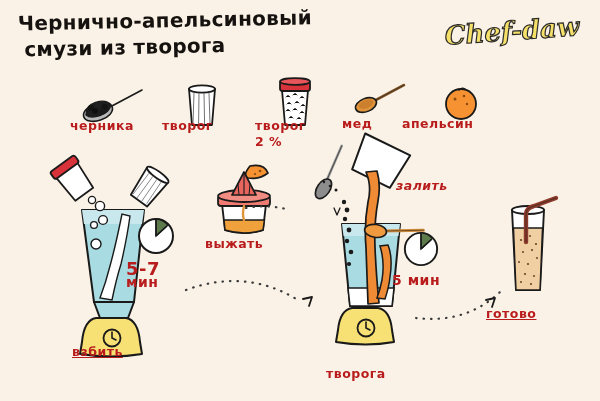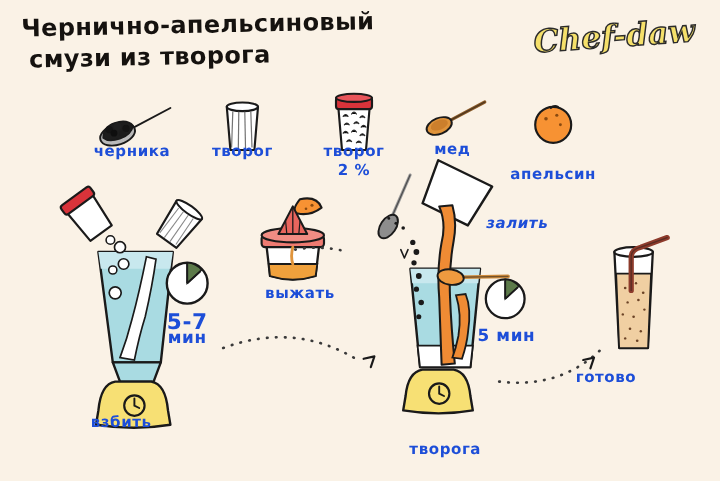--- a/index.html
+++ b/index.html
@@ -8,24 +8,24 @@
     background:#faf2e6;
     font-family:"DejaVu Sans", sans-serif;
     overflow:hidden;
     position:relative;
   }
   .stage{position:absolute;left:0;top:0;width:600px;height:401px;}
   .abs{position:absolute;}
   .lbl{
     font-family:"DejaVu Sans", sans-serif;
     font-weight:700;
-    color:#1d4ed8;
+    color:#b91c1c;
     letter-spacing:.5px;
     white-space:nowrap;
-    text-align:center;
+    text-align:left;
   }
   #title{
     left:18px;top:6px;width:420px;
     font-size:20px;line-height:26px;
     font-weight:700;color:#15120f;
     letter-spacing:.3px;
     transform:rotate(-1.2deg);
   }
   #title .l2{display:block;margin-left:6px;}
   #logo{
@@ -120,21 +120,21 @@
 
   <div class="abs" style="left:440px;top:82px;">
     <svg width="42" height="42" viewBox="0 0 42 42">
       <circle cx="21" cy="22" r="15" fill="#f79233" stroke="#1a1a1a" stroke-width="1.8"></circle>
       <circle cx="15" cy="17" r="1.5" fill="#8a4a10"></circle>
       <circle cx="24" cy="14" r="1.3" fill="#8a4a10"></circle>
       <circle cx="27" cy="22" r="1.2" fill="#8a4a10"></circle>
       <path d="M19,8 q3,-3 6,-1" stroke="#1a1a1a" stroke-width="1.5" fill="none" stroke-linecap="round"></path>
     </svg>
   </div>
-  <div class="abs lbl ing-lbl" style="left:422px;top:116px;width:78px;margin-top:21px;">апельсин</div>
+  <div class="abs lbl ing-lbl" style="left:402px;top:116px;width:78px;">апельсин</div>
 
   <div class="abs" style="left:48px;top:162px;">
     <svg width="150" height="185" viewBox="0 0 150 185">
 
       <path d="M34,48 L96,48 L86,140 L46,140 Z" fill="#a9dbe2" stroke="#1a1a1a" stroke-width="2" stroke-linejoin="round"></path>
       <path d="M34,48 L96,48 L94,62 L36,62 Z" fill="#c8e8ee" stroke="none"></path>
 
       <path d="M74,52 q-6,30 -12,52 q-4,16 -10,32 l12,2 q4,-20 9,-36 q6,-26 9,-48 z" fill="#ffffff" stroke="#1a1a1a" stroke-width="1.4"></path>
 
       <circle cx="48" cy="82" r="5" fill="#ffffff" stroke="#1a1a1a" stroke-width="1.4"></circle>
@@ -160,21 +160,21 @@
           <line x1="94" y1="12" x2="93.8" y2="39"></line>
           <line x1="99" y1="12" x2="99.6" y2="39"></line>
           <line x1="104" y1="12" x2="105" y2="38"></line>
         </g>
       </g>
 
       <circle cx="52" cy="44" r="4.6" fill="#ffffff" stroke="#1a1a1a" stroke-width="1.4"></circle>
       <circle cx="44" cy="38" r="3.6" fill="#ffffff" stroke="#1a1a1a" stroke-width="1.3"></circle>
     </svg>
   </div>
-  <div class="abs lbl step-lbl" style="left:56px;top:344px;width:90px;">взбить</div>
+  <div class="abs lbl step-lbl" style="left:72px;top:344px;width:90px;text-decoration:underline;">взбить</div>
 
   <div class="abs" style="left:136px;top:216px;">
     <svg width="40" height="40" viewBox="0 0 40 40">
       <circle cx="20" cy="20" r="17" fill="#ffffff" stroke="#1a1a1a" stroke-width="2"></circle>
       <path d="M20,20 L20,3 A17,17 0 0,1 32,9 Z" fill="#5c7a4a" stroke="#1a1a1a" stroke-width="1.3"></path>
       <line x1="20" y1="20" x2="20" y2="4" stroke="#1a1a1a" stroke-width="1.6"></line>
       <line x1="20" y1="20" x2="31" y2="10" stroke="#1a1a1a" stroke-width="1.6"></line>
     </svg>
   </div>
   <div class="abs lbl" style="left:126px;top:258px;width:60px;font-size:18px;">5-7</div>
@@ -281,21 +281,21 @@
           <circle cx="45" cy="72" r="1"></circle>
           <circle cx="33" cy="88" r="1.1"></circle>
         <circle cx="42" cy="90" r="1"></circle>
           <circle cx="29" cy="96" r="1"></circle>
           <circle cx="39" cy="98" r="1.1"></circle>
       </g>
       <path d="M34,56 L34,28 q0,-6 8,-8 L64,12" fill="none" stroke="#8d3b2b" stroke-width="4.4" stroke-linecap="round" stroke-linejoin="round"></path>
       <path d="M34,56 L34,28 q0,-6 8,-8 L64,12" fill="none" stroke="#1a1a1a" stroke-width="1.1" stroke-linecap="round" stroke-linejoin="round" opacity=".45"></path>
     </svg>
   </div>
-  <div class="abs lbl step-lbl" style="left:460px;top:306px;width:90px;">готово</div>
+  <div class="abs lbl step-lbl" style="left:486px;top:306px;width:90px;text-decoration:underline;">готово</div>
 
   <svg class="abs" width="600" height="401" viewBox="0 0 600 401" style="left:0;top:0;pointer-events:none;">
     <g stroke="#3a3a3a" stroke-width="2.2" fill="none" stroke-linecap="round" stroke-dasharray="0.5 7">
       <path d="M246,208 q22,-4 44,2"></path>
       <path d="M186,290 q60,-22 112,10"></path>
       <path d="M416,318 q50,6 84,-26"></path>
     </g>
 
     <path d="M303,299 l9,-2 l-3,9" stroke="#1a1a1a" stroke-width="1.8" fill="none" stroke-linecap="round" stroke-linejoin="round"></path>
     <path d="M486,300 l9,-2 l-3,9" stroke="#1a1a1a" stroke-width="1.8" fill="none" stroke-linecap="round" stroke-linejoin="round"></path>

